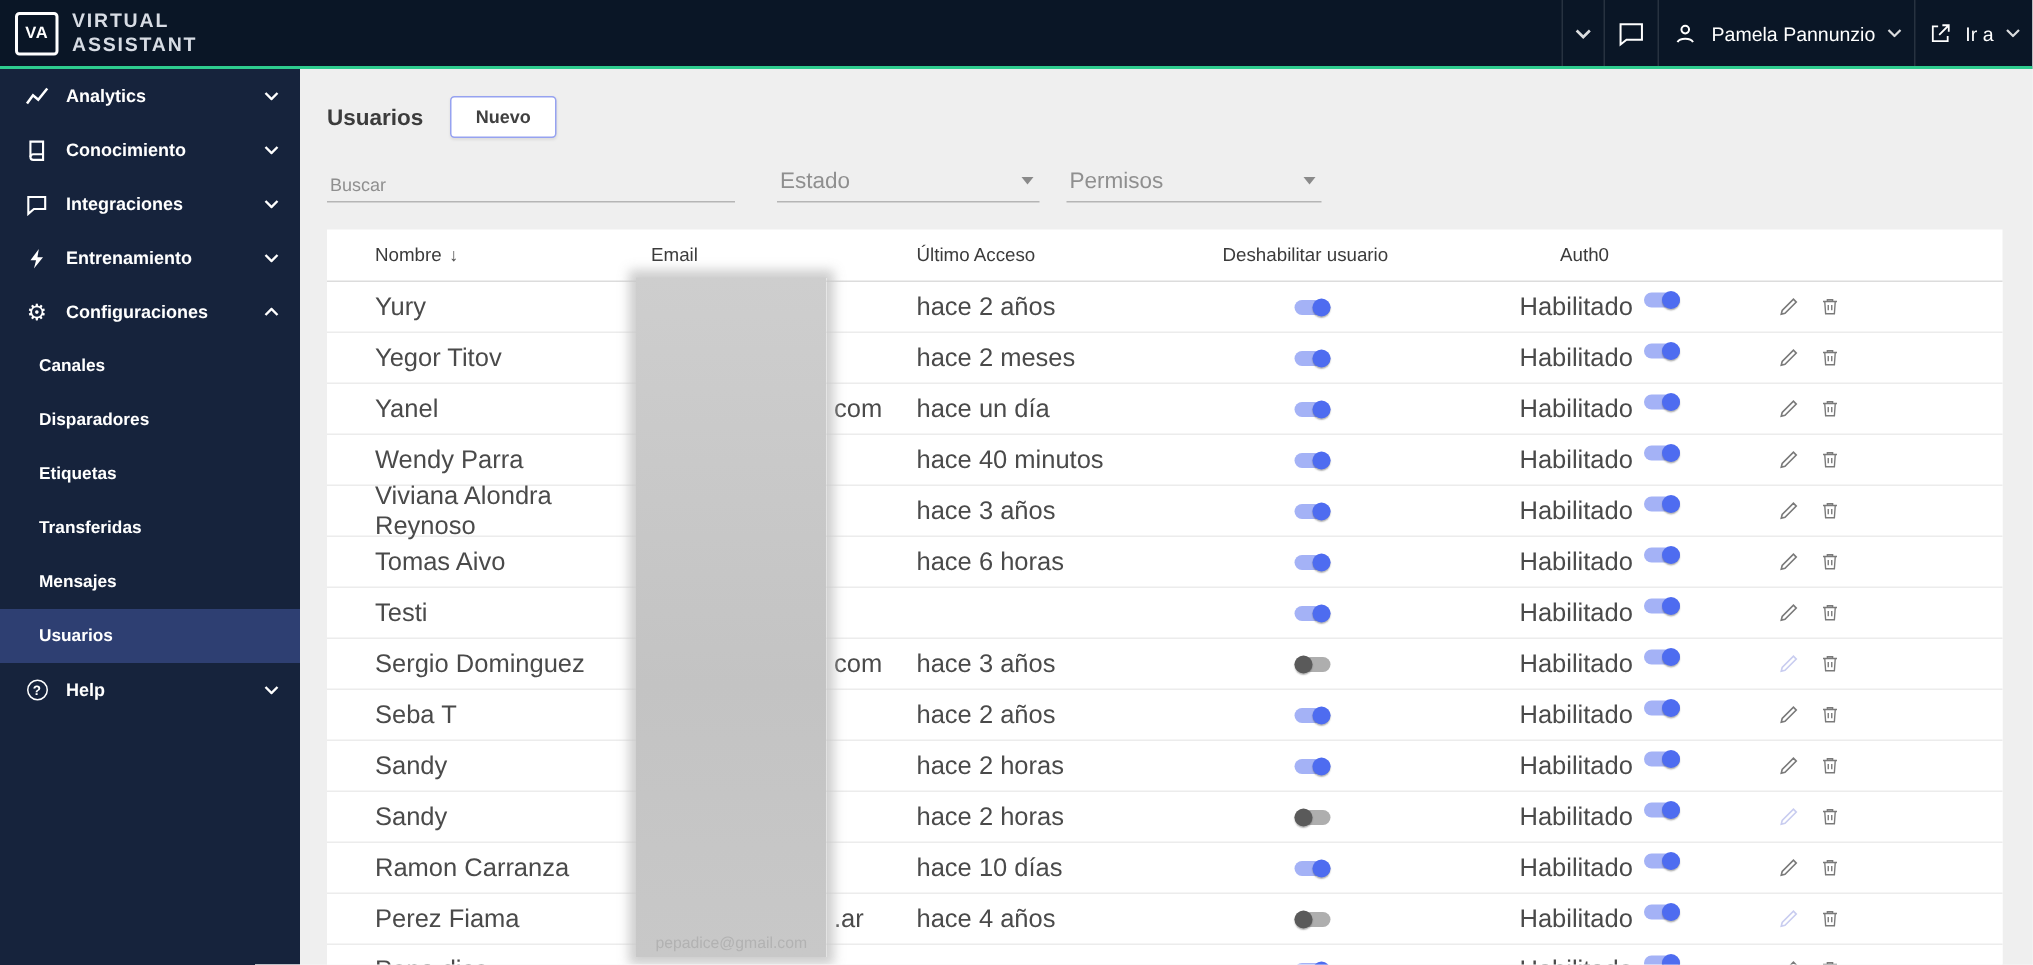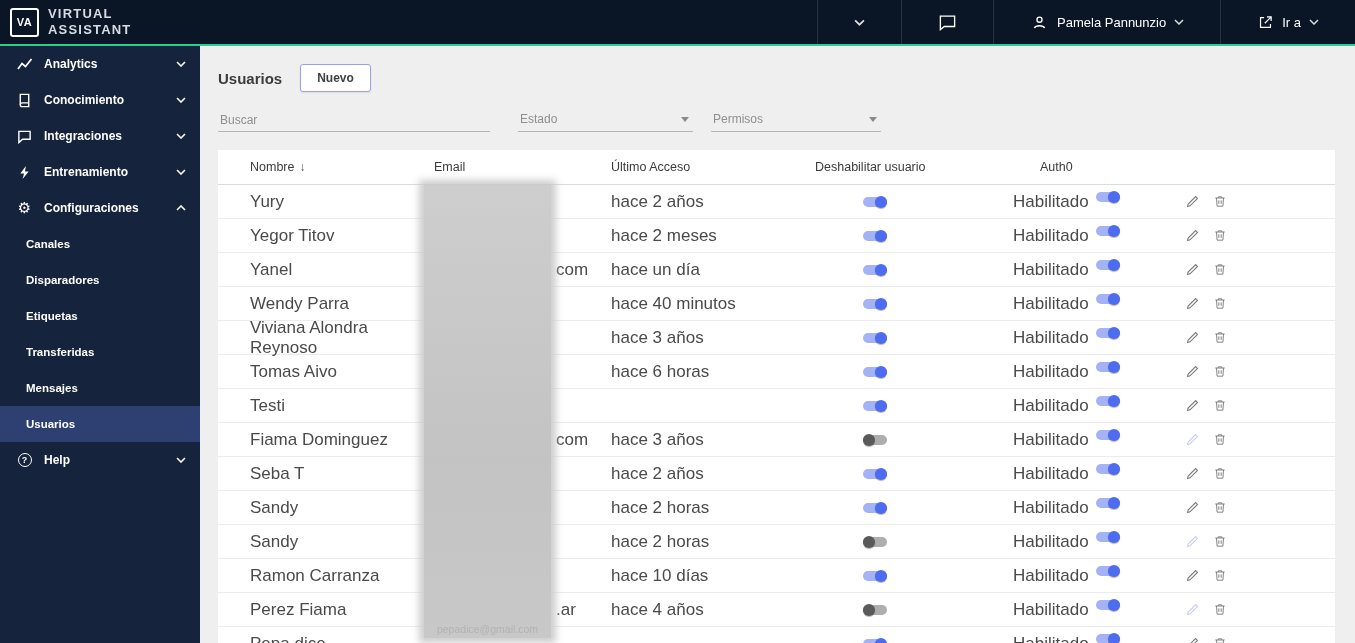--- a/index.html
+++ b/index.html
@@ -5,21 +5,21 @@
   * { margin:0; padding:0; box-sizing:border-box; }
   html,body { width:1355px; height:643px; overflow:hidden; font-family:"Liberation Sans", sans-serif; background:#efefef; }
   body { position:relative; }
 
   
   .topbar { height:46px; background:#0a1626; border-bottom:2px solid #2ecc8e; display:flex; align-items:stretch; color:#fff; }
   .brand { display:flex; align-items:center; padding-left:10px; gap:9px; }
   .logo-box { width:29px; height:29px; border:2px solid #fff; border-radius:3px; display:flex; align-items:center; justify-content:center; font-size:11px; font-weight:700; letter-spacing:.5px; }
   .brand-text { font-size:13px; letter-spacing:1.2px; color:#d7dce4; line-height:1.25; font-weight:600; }
   .tb-right { margin-left:auto; display:flex; align-items:stretch; }
-  .tb-item { display:flex; align-items:center; gap:8px; padding:0 36px; border-left:1px solid rgba(255,255,255,.12); cursor:pointer; font-size:13px; }
+  .tb-item { display:flex; align-items:center; gap:8px; padding:0 8px; border-left:1px solid rgba(255,255,255,.12); cursor:pointer; font-size:13px; }
   .tb-item svg { display:block; }
   .chev { opacity:.85; }
 
   
   .shell { display:flex; height:597px; }
 
   
   .sidebar { width:200px; background:#16233c; color:#fff; flex:none; }
   .nav-item { height:36px; display:flex; align-items:center; padding:0 14px 0 16px; font-size:12px; font-weight:700; cursor:pointer; }
   .nav-icon { width:17px; margin-right:11px; display:flex; justify-content:center; align-items:center; color:#fff; }
@@ -31,21 +31,21 @@
   .sub-item.active { background:#2e3f72; }
 
   
   .main { flex:1; padding:14px 20px 0 18px; background:#efefef; }
   .title-row { display:flex; align-items:center; gap:18px; margin:4px 0 16px; }
   .page-title { font-size:15px; font-weight:700; color:#3c3c3c; }
   .btn-nuevo { font-size:12px; color:#404040; background:#fff; border:1px solid #96a2f0; border-radius:3px; padding:6px 16px; cursor:pointer; box-shadow:0 1px 2px rgba(0,0,0,.08);font-weight:bold; }
   .filters { display:flex; gap:15px; margin-bottom:18px; align-items:flex-end; }
   .search-input { width:272px; border:none; border-bottom:1px solid #b5b5b5; background:transparent; font-size:12px; padding:4px 2px; color:#444; outline:none; }
   .search-input::placeholder { color:#8f8f8f; }
-  .select { border-bottom:1px solid #b5b5b5; display:flex; justify-content:space-between; align-items:center; padding:4px 4px 5px 2px; font-size:12px; color:#8f8f8f; cursor:pointer; }
+  .select { border-bottom:1px solid #b5b5b5; display:flex; justify-content:space-between; align-items:center; padding:4px 4px 5px 2px; font-size:15px; color:#8f8f8f; cursor:pointer; }
   .select.estado { width:175px; margin-left:13px; }
   .select.permisos { width:170px; margin-left:3px; }
   .dd-arrow { width:0; height:0; border-left:4px solid transparent; border-right:4px solid transparent; border-top:5px solid #8a8a8a; }
 
   
   .table { background:#fff; width:1117px; }
   .thead { display:flex; height:35px; align-items:center; font-size:12.5px; color:#3b3b3b; font-weight:500; border-bottom:1px solid #dcdcdc; }
   .trow { display:flex; height:34px; align-items:center; border-bottom:1px solid #ececec; font-size:17px; color:#4a4a4a; background:#fff; }
   .c1 { width:216px; padding-left:32px; flex:none; display:flex; align-items:center; gap:5px; }
   .c2 { width:177px; flex:none; overflow:hidden; white-space:nowrap; }
@@ -407,21 +407,21 @@
                 </svg>
       </span>
       <span class="icon-btn del">
         <svg width="14" height="15" viewBox="0 0 24 24">
                   <path d="M4 6h16M9 6V4h6v2M6 6l1 14h10l1-14M10 10v6M14 10v6" fill="none" stroke="currentColor" stroke-width="1.6"></path>
                 </svg>
       </span>
     </div>
   </div>
           <div class="trow">
-    <div class="c1">Fiama Dominguez</div>
+    <div class="c1">Sergio Dominguez</div>
     <div class="c2">com</div>
     <div class="c3">hace 3 años</div>
     <div class="c4"><span class="toggle off"></span></div>
     <div class="c5">
       <span class="auth-wrap">
         <span>Habilitado</span>
         <span class="toggle on"></span>
       </span>
     </div>
     <div class="c6">

